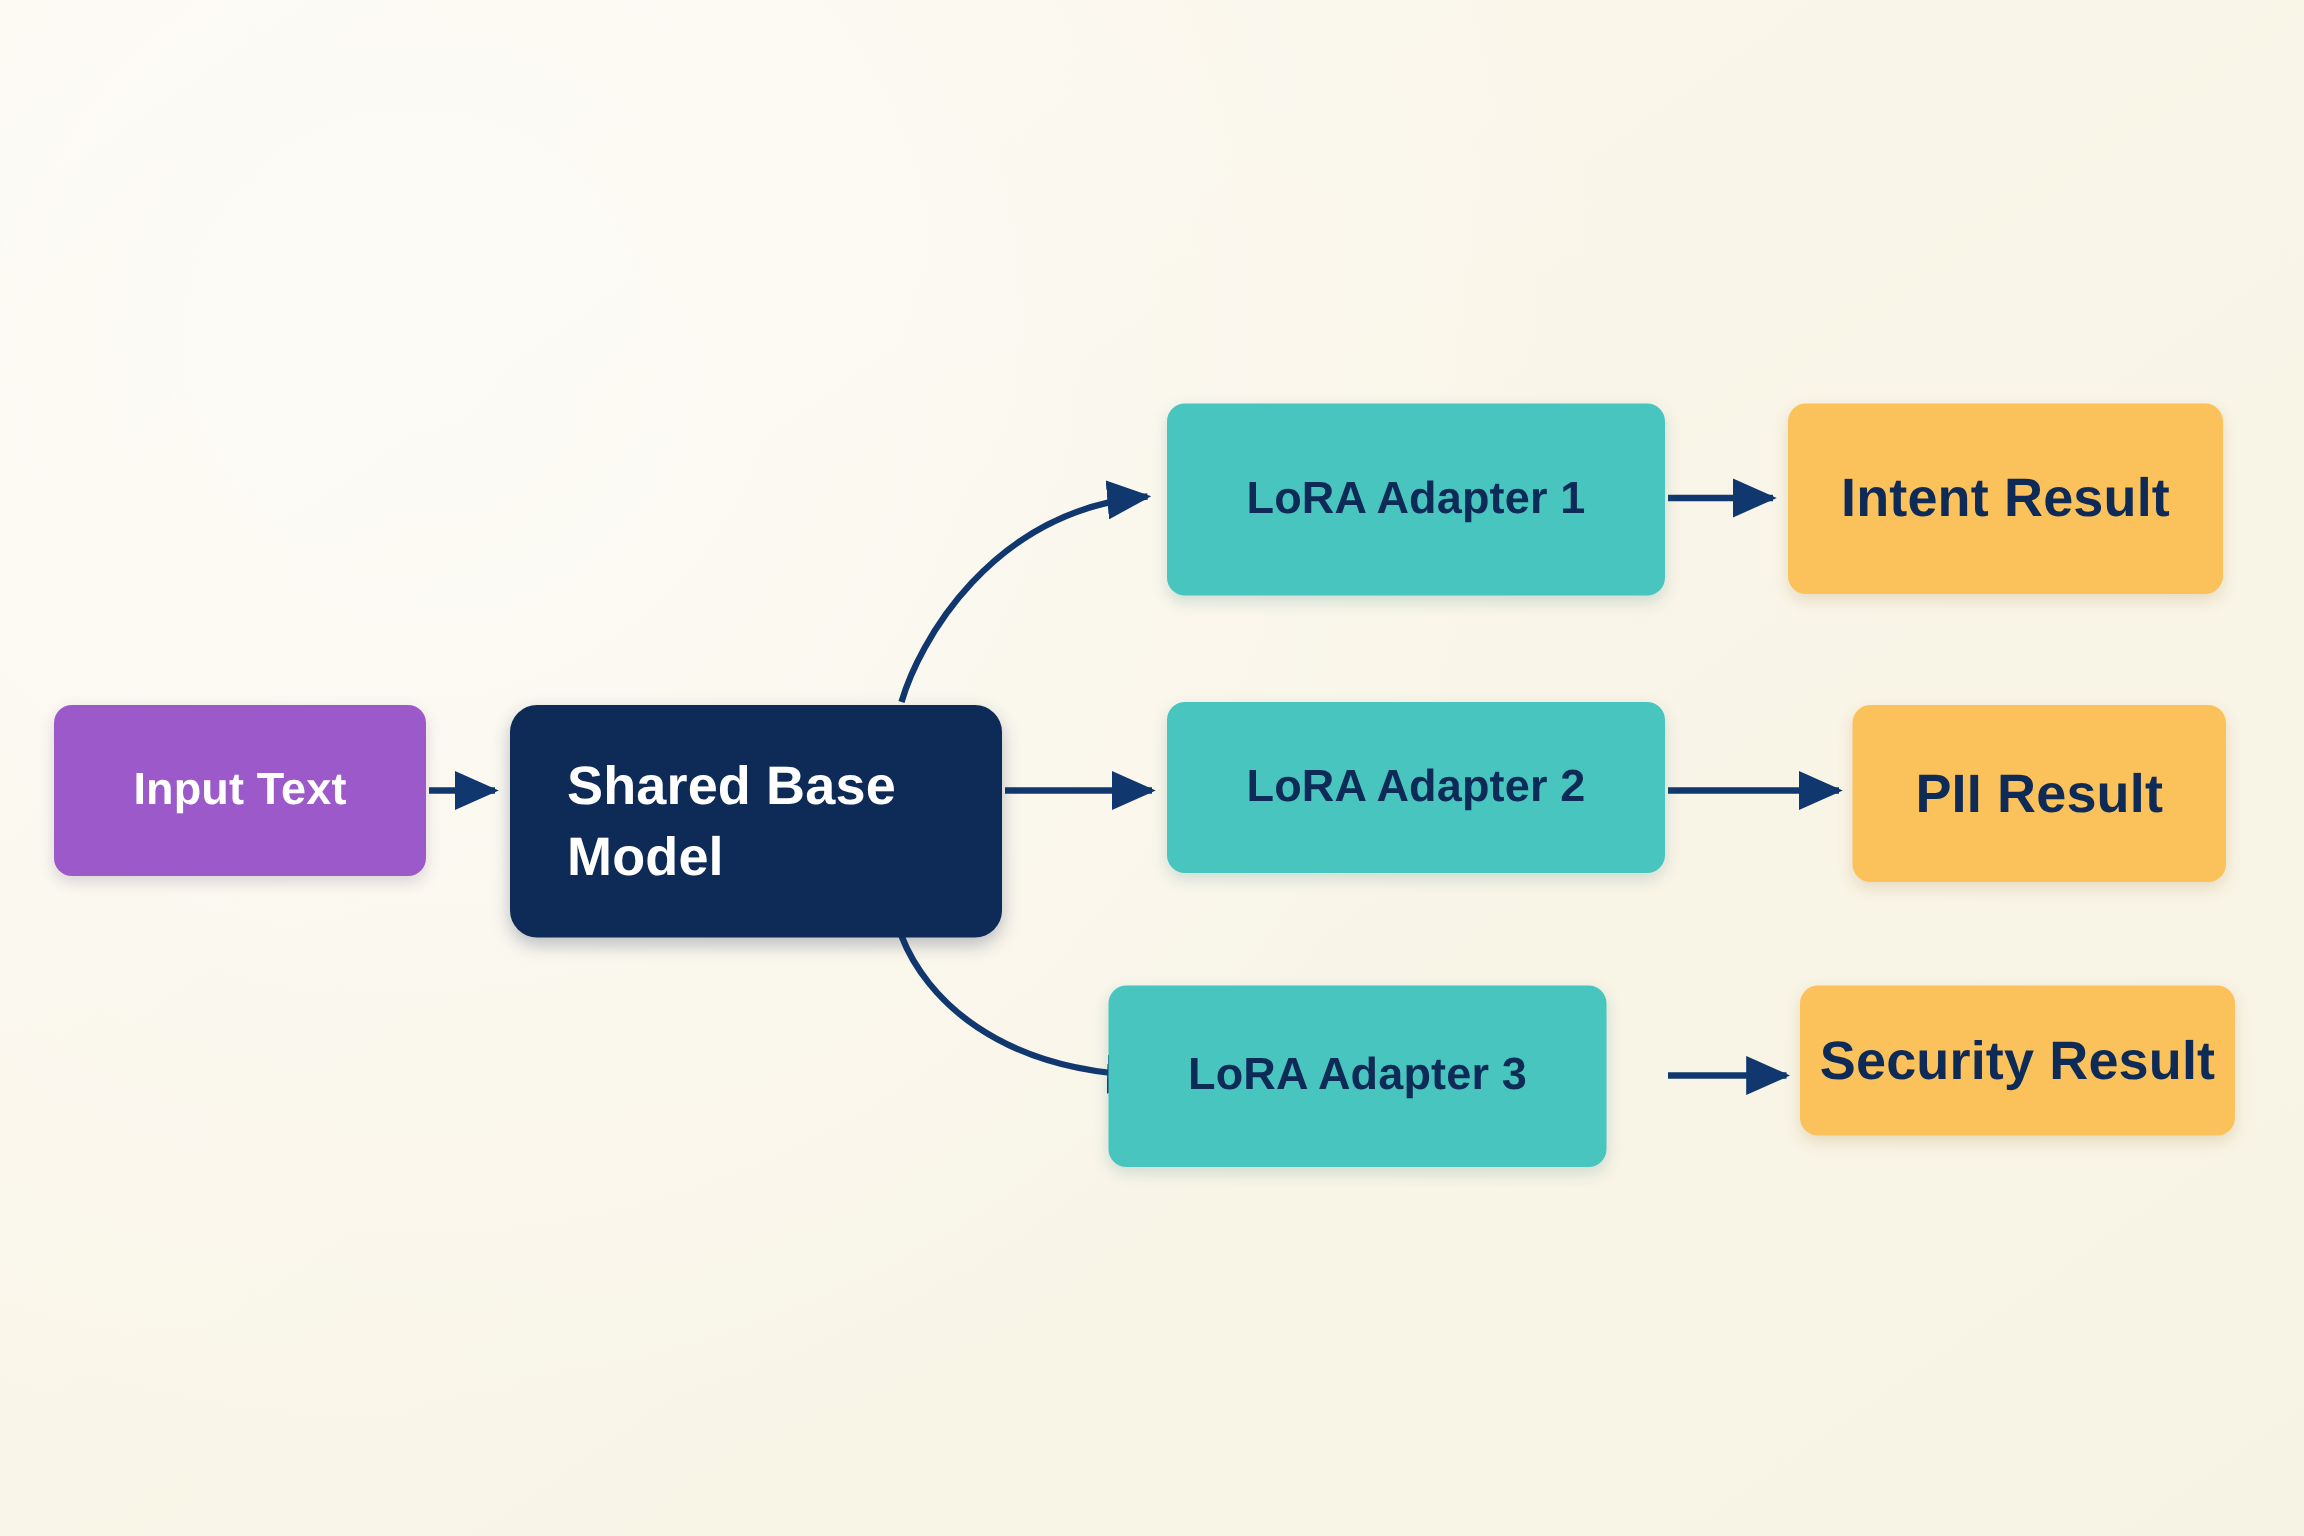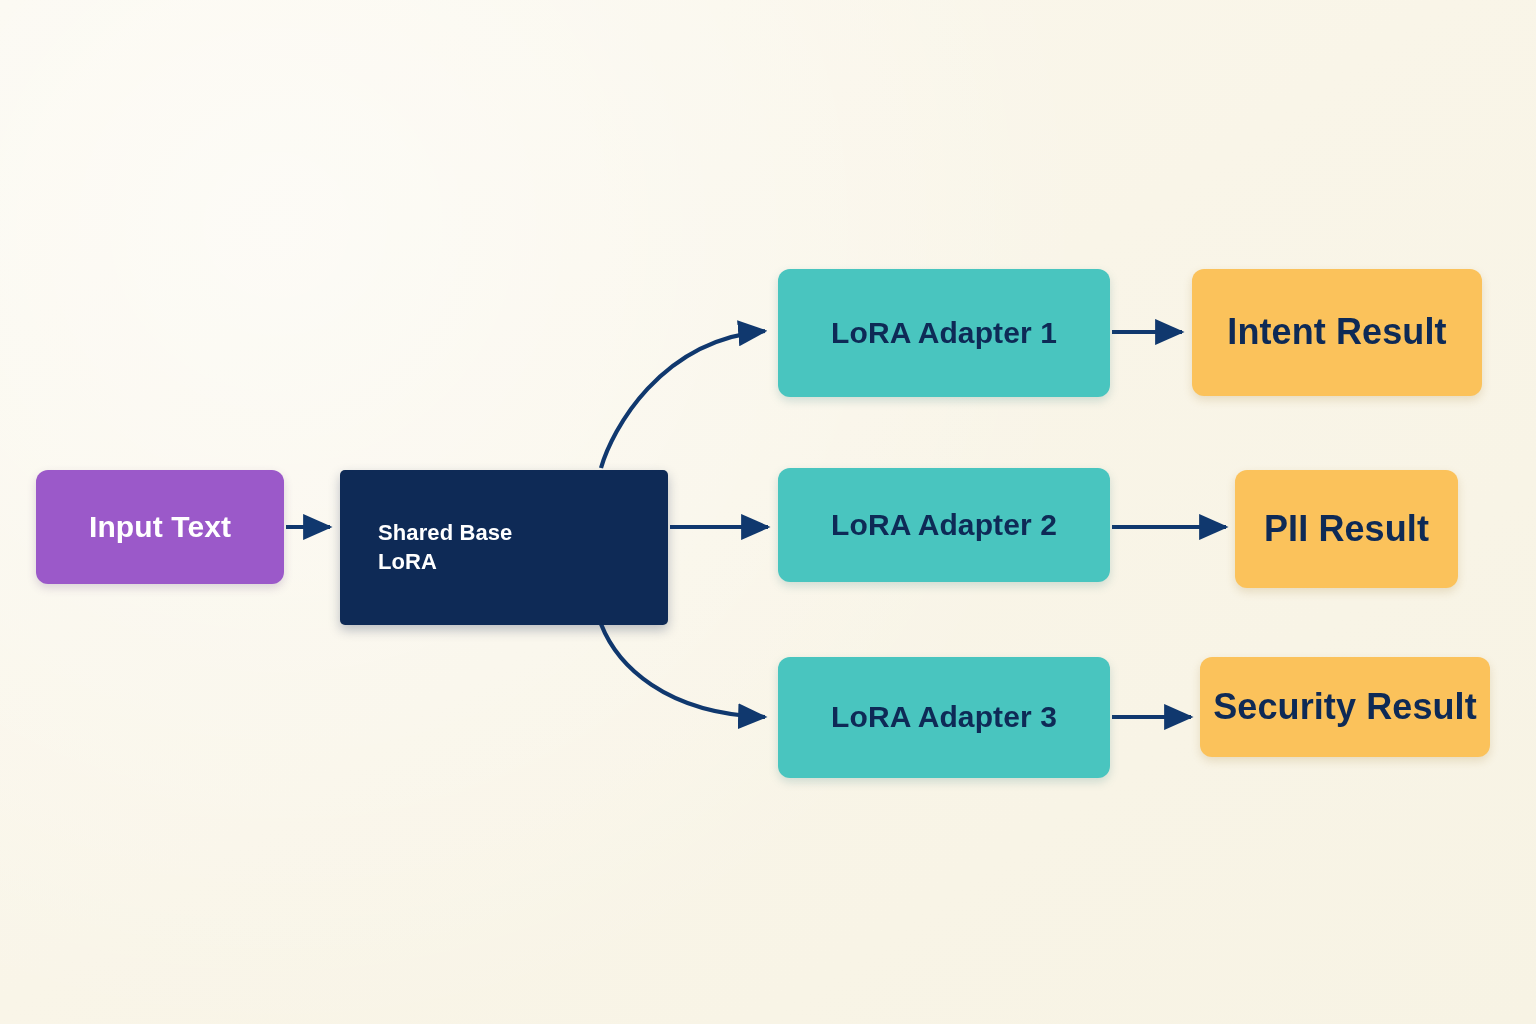--- a/index.html
+++ b/index.html
@@ -41,25 +41,25 @@
     color: #FFFFFF;
     font-size: 30px;
     font-weight: 700;
     box-shadow: 0 4px 10px rgba(90, 60, 120, 0.20);
   }
   .node-base {
     justify-content: flex-start;
     text-align: left;
     background: #0E2A56;
     color: #FFFFFF;
-    font-size: 22px;
+    font-size: 36px;
     font-weight: 700;
     padding-left: 38px;
     padding-right: 32px;
-    border-radius: 5px;
+    border-radius: 18px;
     box-shadow: 0 5px 12px rgba(20, 40, 80, 0.28);
   }
   .node-adapter {
     justify-content: center;
     text-align: center;
     background: #49C5BF;
     color: #0E2A56;
     font-size: 30px;
     font-weight: 600;
     box-shadow: 0 4px 10px rgba(60, 130, 130, 0.22);
@@ -105,41 +105,41 @@
     </g>
   </svg>
 
   <div class="node node-input" style="left:36px; top:470px; width:248px; height:114px;">
     <span class="node-label">Input Text</span>
   </div>
 
   <div class="node node-base" style="left:340px; top:470px; width:328px; height:155px;">
     <span class="node-label">
       <span>Shared Base</span><br>
-      <span>LoRA</span>
+      <span>Model</span>
     </span>
   </div>
 
   <div class="node node-adapter" style="left:778px; top:269px; width:332px; height:128px;">
     <span class="node-label">LoRA Adapter 1</span>
   </div>
 
   <div class="node node-adapter" style="left:778px; top:468px; width:332px; height:114px;">
     <span class="node-label">LoRA Adapter 2</span>
   </div>
 
-  <div class="node node-adapter" style="left:778px; top:657px; width:332px; height:121px;">
+  <div class="node node-adapter" style="left:739px; top:657px; width:332px; height:121px;">
     <span class="node-label">LoRA Adapter 3</span>
   </div>
 
   <div class="node node-result" style="left:1192px; top:269px; width:290px; height:127px;">
     <span class="node-label">Intent Result</span>
   </div>
 
-  <div class="node node-result" style="left:1235px; top:470px; width:223px; height:118px;">
+  <div class="node node-result" style="left:1235px; top:470px; width:249px; height:118px;">
     <span class="node-label">PII Result</span>
   </div>
 
   <div class="node node-result" style="left:1200px; top:657px; width:290px; height:100px;">
     <span class="node-label">Security Result</span>
   </div>
 
 </div>
 
 </body></html>

